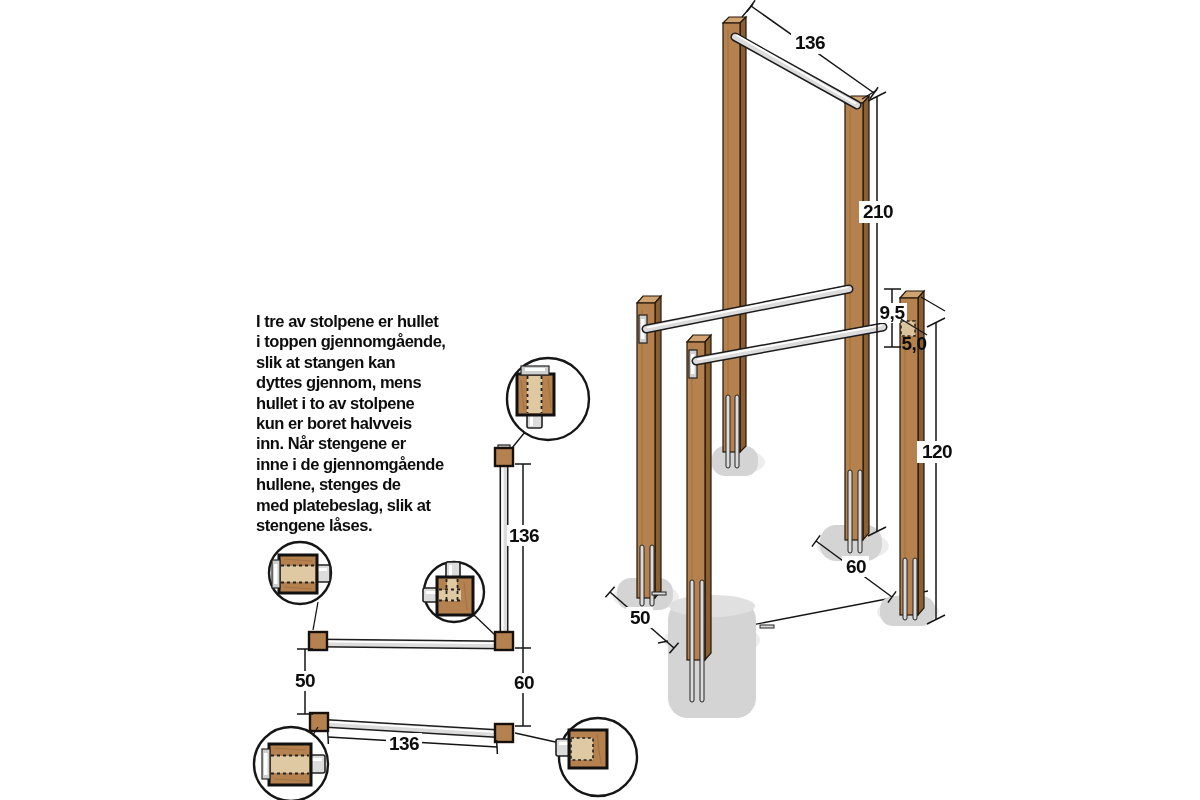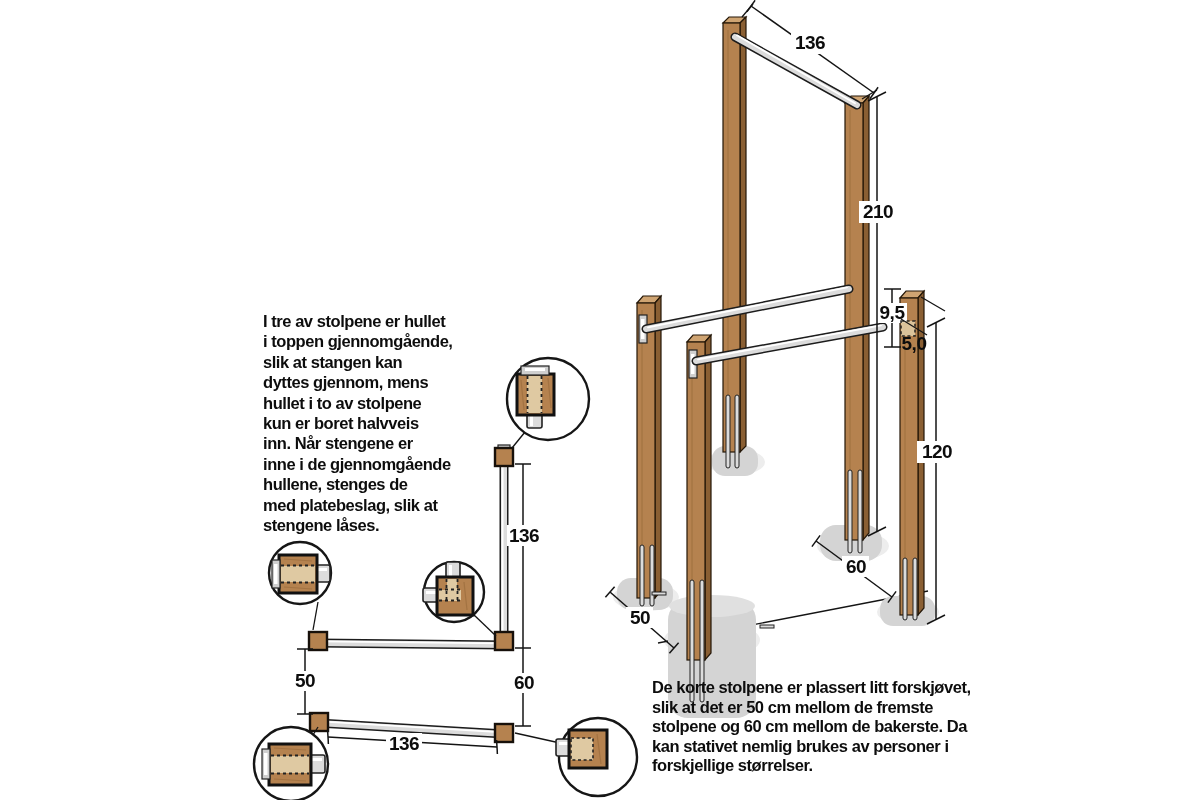--- a/index.html
+++ b/index.html
@@ -1,21 +1,21 @@
 <!DOCTYPE html>
 <html style="--wood-face: #b5824f; --wood-dark: #8a5f33; --wood-light: #cfa472; --metal: #dcdcdc; --concrete: #d4d4d4; --splash: #ededed; --hole-tan: #dfc9a2;"><head>
 <meta charset="utf-8">
 <style>
   html,body{margin:0;padding:0;background:#fff;}
   #stage{position:relative;width:1200px;height:800px;background:#fff;overflow:hidden;
          font-family:"Liberation Sans",sans-serif;}
   #illustration{position:absolute;left:0;top:0;}
   .para{position:absolute;white-space:pre-line;color:#0d0d0d;font-weight:bold;
         font-family:"Liberation Sans",sans-serif;letter-spacing:-0.45px;}
-  #intro-text{left:263px;top:311px;font-size:16.5px;line-height:20.4px;width:240px;}
+  #intro-text{left:256px;top:311px;font-size:16.5px;line-height:20.4px;width:240px;}
   #note-text{left:652px;top:678px;font-size:16.5px;line-height:19.6px;width:330px;}
 
   
   .wood-front{fill:var(--wood-face,#b5824f);stroke:#241708;stroke-width:1.2;}
   .wood-top{fill:var(--wood-light,#cfa472);stroke:#241708;stroke-width:1.2;}
   .wood-side{fill:var(--wood-dark,#8a5f33);stroke:#241708;stroke-width:1.2;}
   .grain{stroke:#7c5328;stroke-width:1.2;opacity:.32;fill:none;}
   .bar-outline{stroke:#1c1c1c;stroke-width:9;stroke-linecap:round;fill:none;}
   .bar-fill{stroke:var(--metal,#dcdcdc);stroke-width:6;stroke-linecap:round;fill:none;}
   .bar-shine{stroke:#ffffff;stroke-width:1.8;stroke-linecap:round;fill:none;}
@@ -330,19 +330,14 @@
 i toppen gjennomgående,
 slik at stangen kan
 dyttes gjennom, mens
 hullet i to av stolpene
 kun er boret halvveis
 inn. Når stengene er
 inne i de gjennomgående
 hullene, stenges de
 med platebeslag, slik at
 stengene låses.</div>
-<div class="para" id="note-text">De korte stolpene er plassert litt forskjøvet,
-slik at det er 50 cm mellom de fremste
-stolpene og 60 cm mellom de bakerste. Da
-kan stativet nemlig brukes av personer i
-forskjellige størrelser.</div>
 
 </div>
 
 </body></html>

